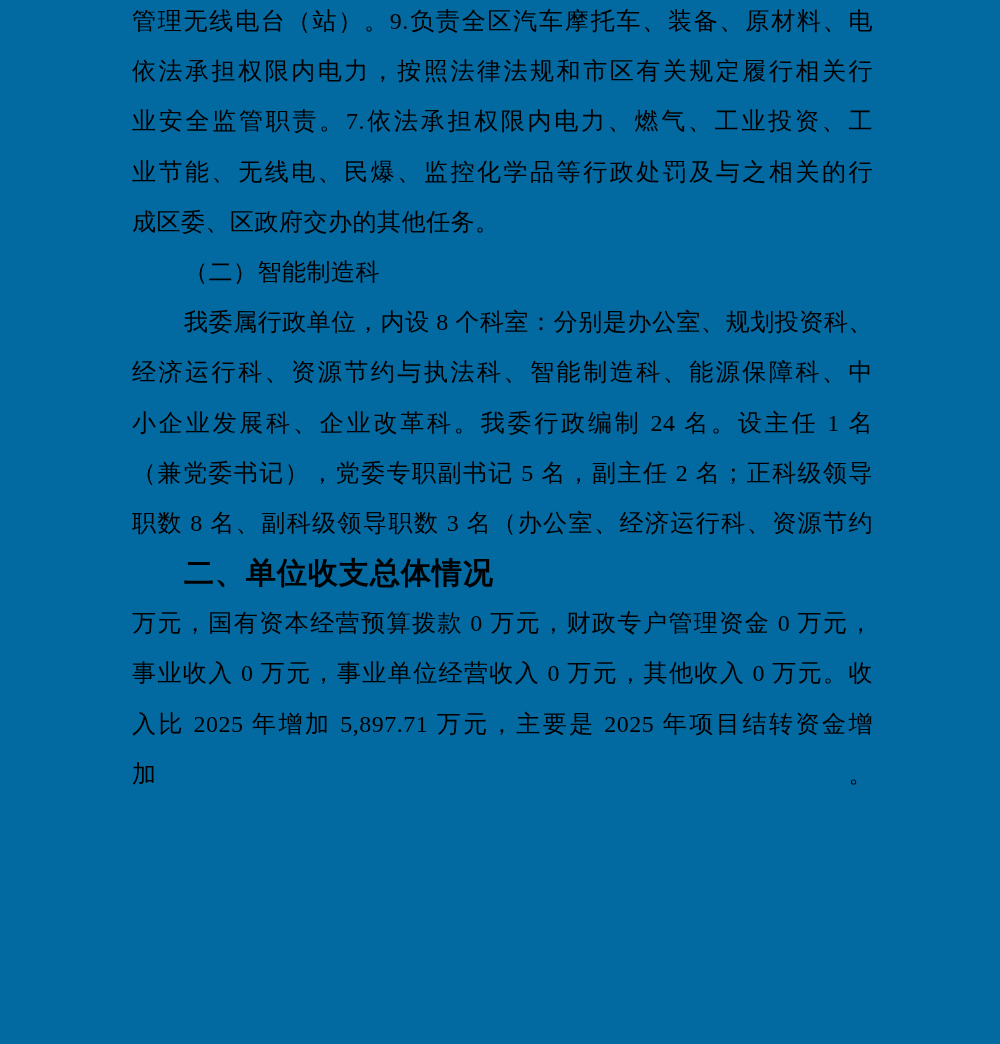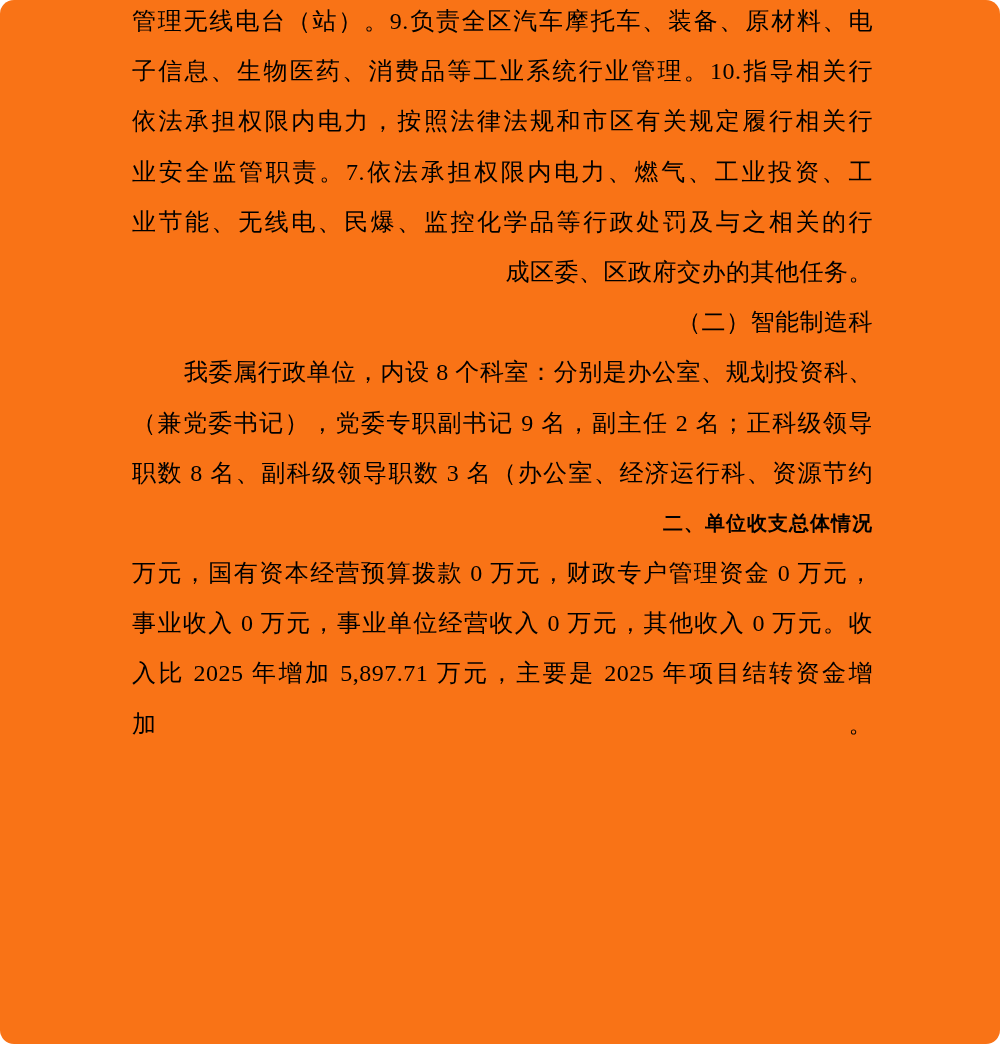--- a/index.html
+++ b/index.html
@@ -4,68 +4,68 @@
 <style>
   html, body {
     margin: 0;
     padding: 0;
     background: #ffffff;
   }
   .page {
     position: relative;
     width: 1000px;
     height: 1044px;
-    background: #f97316;
+    background: #0369a1;
     overflow: hidden;
     color: #000000;
     font-family: "Liberation Serif", "DejaVu Serif", serif;
-    border-radius: 14px;
   }
   .text-block {
     position: absolute;
     left: 132px;
     top: -4px;
     width: 741px;
   }
   .line {
     height: 50.2px;
     line-height: 50.2px;
     font-size: 24px;
     white-space: normal;
-    text-align: right;
+    text-align: left;
     letter-spacing: 0.5px;
   }
   .line.justify {
     text-align: justify;
     text-align-last: justify;
     text-justify: inter-character;
   }
   .line.indent {
     text-indent: 52px;
   }
   .line.heading {
     font-family: "Liberation Sans", "DejaVu Sans", sans-serif;
     font-weight: 700;
-    font-size: 20px;
+    font-size: 30px;
     letter-spacing: 1px;
   }
 </style>
 </head>
 <body>
 
 <div class="page">
   <div class="text-block" id="text-block">
       <div class="line justify">管理无线电台（站）。9.负责全区汽车摩托车、装备、原材料、电</div>
-      <div class="line justify">子信息、生物医药、消费品等工业系统行业管理。10.指导相关行</div>
       <div class="line justify">依法承担权限内电力，按照法律法规和市区有关规定履行相关行</div>
       <div class="line justify">业安全监管职责。7.依法承担权限内电力、燃气、工业投资、工</div>
       <div class="line justify">业节能、无线电、民爆、监控化学品等行政处罚及与之相关的行</div>
       <div class="line">成区委、区政府交办的其他任务。</div>
       <div class="line indent">（二）智能制造科</div>
       <div class="line justify indent">我委属行政单位，内设 8 个科室：分别是办公室、规划投资科、</div>
-      <div class="line justify">（兼党委书记），党委专职副书记 9 名，副主任 2 名；正科级领导</div>
+      <div class="line justify">经济运行科、资源节约与执法科、智能制造科、能源保障科、中</div>
+      <div class="line justify">小企业发展科、企业改革科。我委行政编制 24 名。设主任 1 名</div>
+      <div class="line justify">（兼党委书记），党委专职副书记 5 名，副主任 2 名；正科级领导</div>
       <div class="line justify">职数 8 名、副科级领导职数 3 名（办公室、经济运行科、资源节约</div>
       <div class="line indent heading">二、单位收支总体情况</div>
       <div class="line justify">万元，国有资本经营预算拨款 0 万元，财政专户管理资金 0 万元，</div>
       <div class="line justify">事业收入 0 万元，事业单位经营收入 0 万元，其他收入 0 万元。收</div>
       <div class="line justify">入比 2025 年增加 5,897.71 万元，主要是 2025 年项目结转资金增加。</div>
     </div>
 </div>
 
 </body></html>

